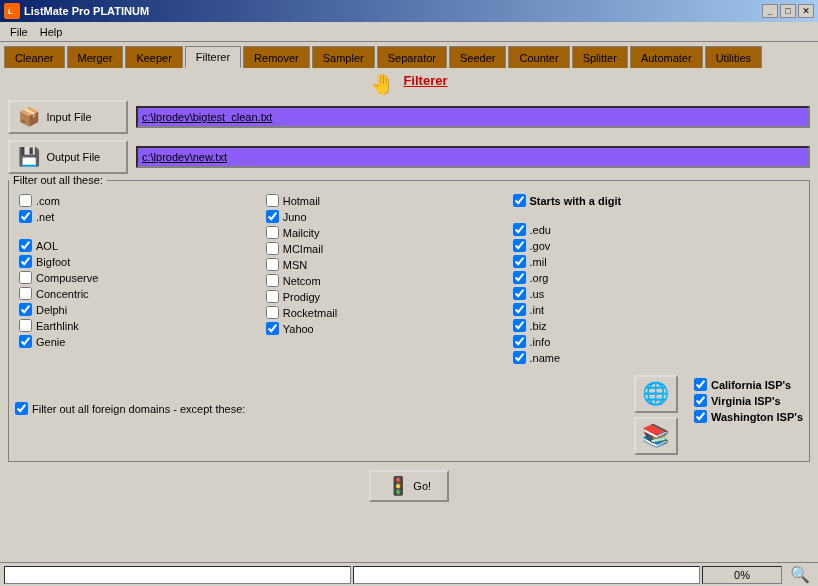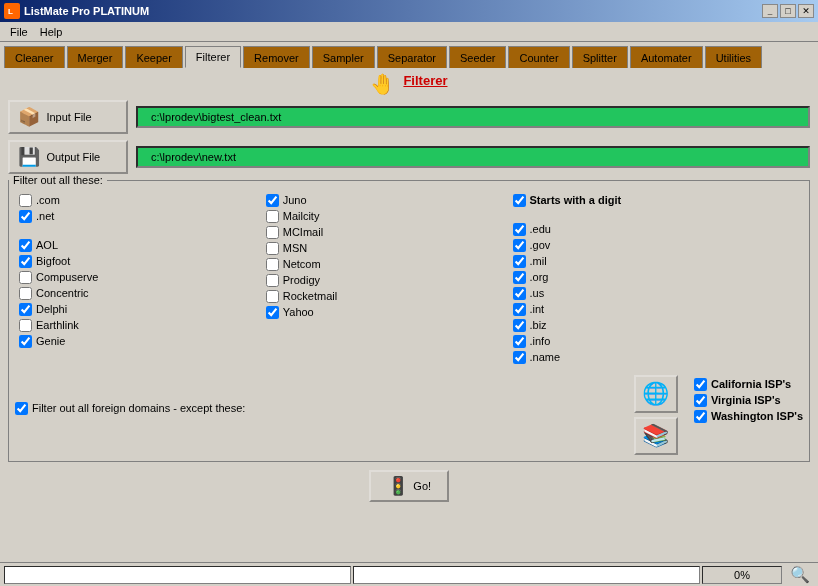--- a/index.html
+++ b/index.html
@@ -24,23 +24,23 @@
     
     
     .main { background: #d4d0c8; padding: 4px 8px 4px 8px; flex: 1; }
     
     
     .section-title { color: #cc0000; font-size: 13px; font-weight: bold; text-align: center; text-decoration: underline; margin-bottom: 8px; }
     
     
     .file-row { display: flex; align-items: center; margin-bottom: 6px; }
     .file-btn { width: 120px; height: 34px; background: #d4d0c8; border: 2px outset #e0ddd8; display: flex; align-items: center; gap: 6px; padding: 4px 8px; cursor: pointer; font-size: 11px; }
-    .file-input { flex: 1; height: 22px; background: #22c55e; border: 2px inset #808080; padding: 2px 13px; font-size: 11px; font-family: 'MS Sans Serif', Tahoma, sans-serif; }
-    
-    .checkbox-row { display: flex; gap: 4px; margin: 3px 0; font-size: 11px; }
+    .file-input { flex: 1; height: 22px; background: #8b5cf6; border: 2px inset #808080; padding: 2px 4px; font-size: 11px; font-family: 'MS Sans Serif', Tahoma, sans-serif; text-decoration: underline; }
+    
+    .checkbox-row { display: flex; align-items: center; gap: 4px; margin: 3px 0; font-size: 11px; }
     .checkbox-row input[type=checkbox] { width: 13px; height: 13px; }
     .checkbox-row label { font-size: 11px; }
     
     
     .icon-btn { width: 44px; height: 38px; background: #d4d0c8; border: 2px outset #e0ddd8; display: flex; align-items: center; justify-content: center; cursor: pointer; }
     
     
     .go-section { display: flex; justify-content: center; padding: 8px 0; }
     .go-btn { width: 80px; height: 32px; background: #d4d0c8; border: 2px outset #e0ddd8; display: flex; align-items: center; justify-content: center; cursor: pointer; font-size: 11px; gap: 4px; }
     
@@ -180,20 +180,24 @@
             <label>Earthlink</label>
           </div>
         <div class="checkbox-row">
             <input type="checkbox" checked="" style="">
             <label>Genie</label>
           </div>
       </div>
 
       <div style="flex:1; padding:0 4px;">
         <div class="checkbox-row">
+            <input type="checkbox" style="">
+            <label>Hotmail</label>
+          </div>
+        <div class="checkbox-row">
             <input type="checkbox" checked="" style="">
             <label>Juno</label>
           </div>
         <div class="checkbox-row">
             <input type="checkbox" style="">
             <label>Mailcity</label>
           </div>
         <div class="checkbox-row">
             <input type="checkbox" style="">
             <label>MCImail</label>

